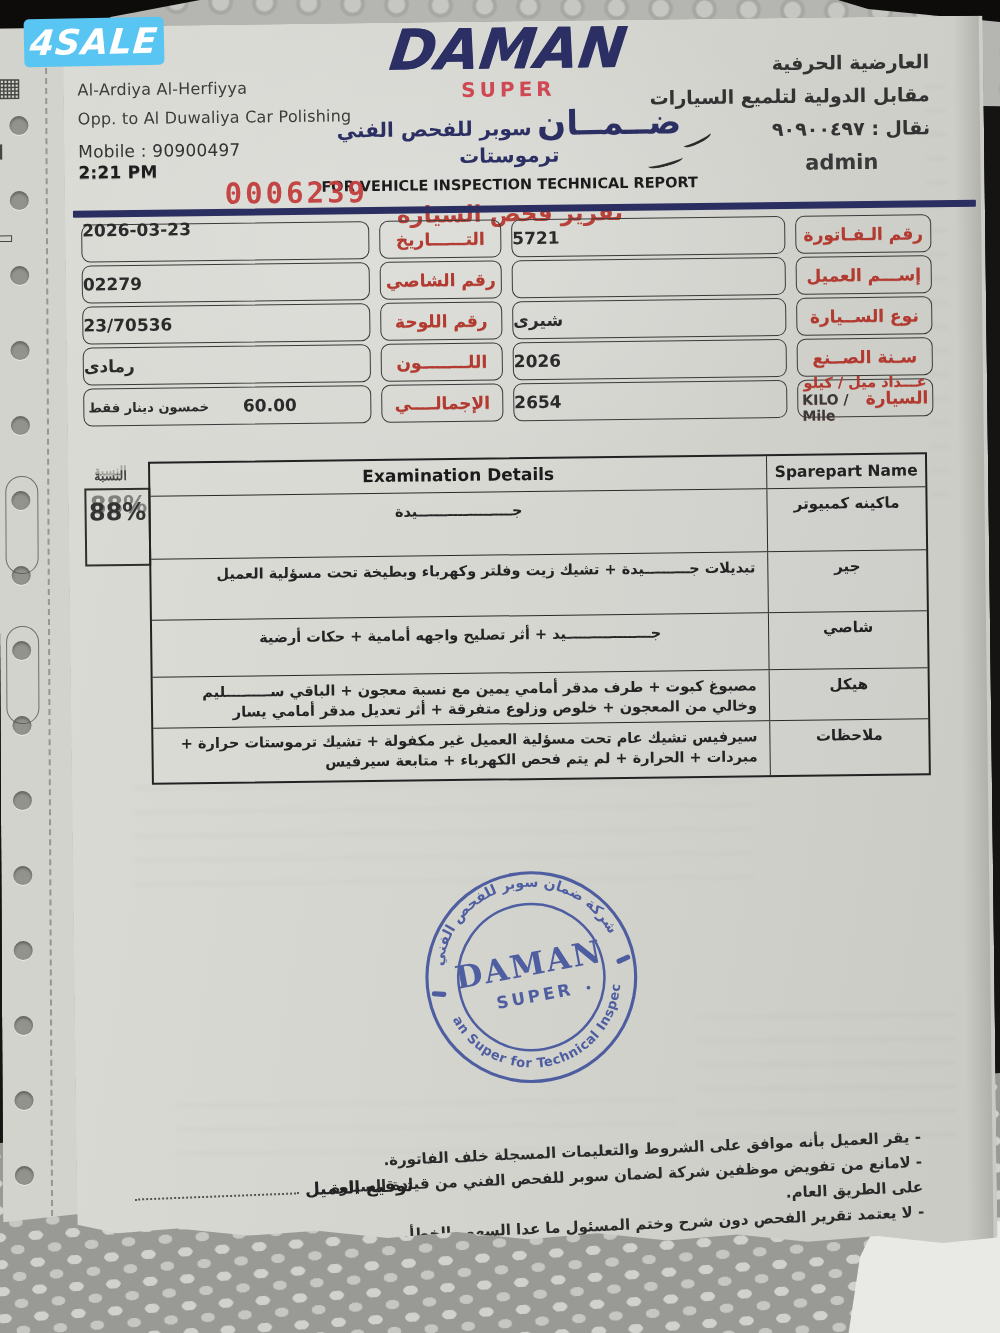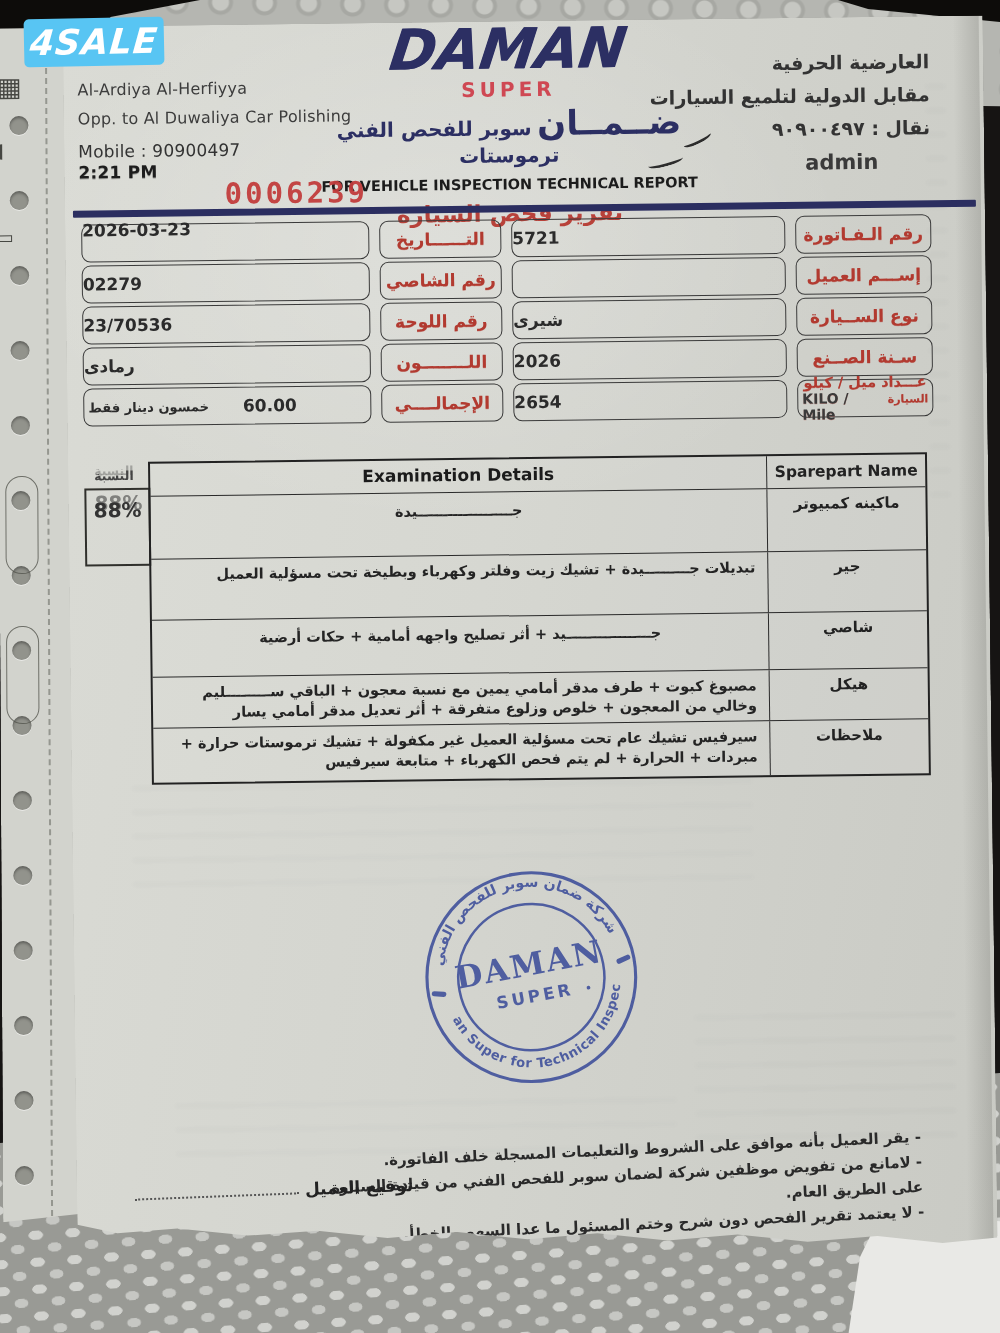--- a/index.html
+++ b/index.html
@@ -86,29 +86,29 @@
   .cell{border:1.6px solid #3a3a3a;border-radius:9px;display:flex;align-items:center;}
   .cell.val{justify-content:flex-end;padding-right:42px;font-size:17px;font-weight:700;color:#2b2b2b;direction:rtl;}
   .cell.lab{justify-content:center;color:#b23a30;font-size:17px;font-weight:800;direction:rtl;
     text-shadow:0 .5px .5px rgba(178,58,48,.4);}
   .date-up{transform:translateY(-13px);}
   .total-note{font-size:13px;margin-right:0;margin-left:4px;}
   .total-cell{gap:34px;}
   .odo-label{flex-direction:column;justify-content:center;line-height:16px;padding:0 4px;}
   .odo-l1{font-size:14.5px;}
   .odo-l2{display:flex;direction:rtl;gap:6px;align-items:baseline;}
-  .odo-ar2{font-size:11px;}
+  .odo-ar2{font-size:17px;}
   .odo-en{font-size:14px;color:#3a3a3a;font-weight:800;direction:ltr;}
 
   
   .pct-label{position:absolute;left:26px;top:442px;font-size:12.5px;font-weight:700;color:#444;
-    direction:rtl;text-shadow:0 -5px 0 rgba(60,60,60,.35);}
+    direction:rtl;text-shadow:0 -5px 0 rgba(60,60,60,.35);font-family:Liberation Serif, serif;}
   .pct-box{position:absolute;left:16px;top:462px;width:62px;height:66px;border:2px solid #30302c;
     display:flex;align-items:flex-start;justify-content:center;padding-top:8px;}
-  .pct-val{font-size:20px;font-weight:700;color:#333;text-shadow:1px -7px 0 rgba(40,40,40,.5);}
+  .pct-val{font-size:24px;font-weight:700;color:#333;text-shadow:1px -7px 0 rgba(40,40,40,.5);}
 
   
   .exam-table{position:absolute;left:80px;top:436px;width:775px;border:2px solid #222;direction:rtl;
     background:rgba(255,255,255,.06);}
   .xrow{display:flex;border-top:1.6px solid #2a2a2a;}
   .xrow:first-child{border-top:none;}
   .xpart{width:158px;flex:0 0 158px;border-left:1.6px solid #2a2a2a;display:flex;align-items:flex-start;
     justify-content:center;padding-top:6px;font-size:15px;font-weight:700;color:#222;}
   .xdet{flex:1;font-size:14.5px;font-weight:700;color:#242424;line-height:20px;padding:5px 12px;}
   .xdet.c{text-align:center;padding-top:8px;}

